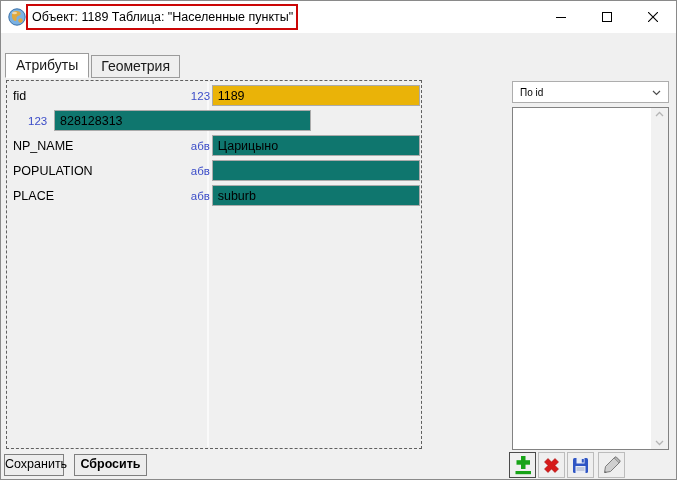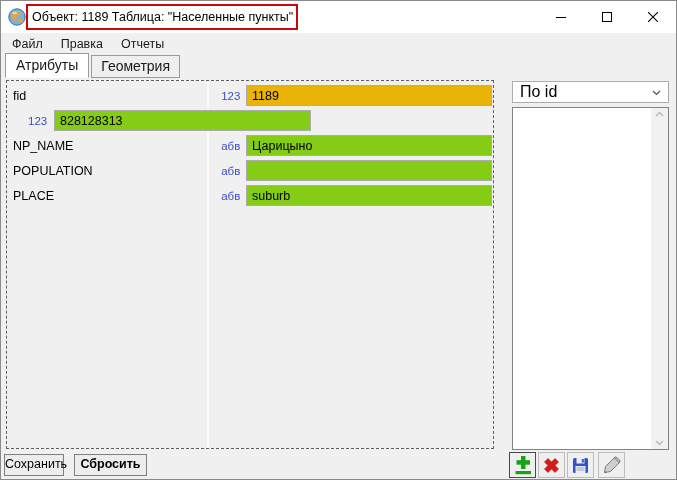--- a/index.html
+++ b/index.html
@@ -48,45 +48,45 @@
     margin-right: 2px;
   }
   .tab.active {
     background: #ffffff;
     padding: 3px 10px 4px 10px;
     border-bottom-color: #ffffff;
     position: relative; z-index: 2;
   }
   
   .form-panel {
-    position: absolute; left: 5px; top: 79px; width: 488px; height: 369px;
+    position: absolute; left: 5px; top: 79px; width: 416px; height: 369px;
     border: 1px dashed #5f5f5f;
     background: #f0f0f0;
   }
   .form-splitter {
     position: absolute; left: 200px; top: 1px; bottom: 1px; width: 2px;
     background: #fafafa;
   }
   .rows { position: absolute; left: 1px; top: 2px; right: 1px; }
   .row { display: flex; align-items: center; height: 25px; }
   .row-name { width: 202px; padding-left: 5px; font-size: 12.5px; color: #000; }
   .row-type { width: 26px; margin-left: 20px; font-size: 11.5px; color: #3b4cc8; }
   .row-input {
     width: 257px; height: 21px;
-    border: 1px solid #ababab; background: #84cc16;
+    border: 1px solid #ababab; background: #0f766e;
     font-family: "Liberation Sans", sans-serif; font-size: 12.5px; color: #000;
     padding: 0 5px; outline: none;
   }
   .row-input.readonly { background: #eab308; }
   
   .combo {
     position: absolute; left: 511px; top: 80px; width: 157px; height: 22px;
     background: #ffffff; border: 1px solid #adadad;
     display: flex; align-items: center; padding-left: 7px;
-    font-size: 16px; color: #000;
+    font-size: 10px; color: #000;
   }
   .combo-chevron { position: absolute; right: 7px; top: 8px; }
   .listbox {
     position: absolute; left: 511px; top: 106px; width: 157px; height: 343px;
     background: #ffffff; border: 1px solid #828282;
   }
   .scrollbar {
     position: absolute; right: 0; top: 0; bottom: 0; width: 17px;
     background: #f1f1f1;
     display: flex; flex-direction: column; justify-content: space-between; align-items: center;
@@ -135,25 +135,20 @@
           </svg>
       </div>
       <div class="win-btn">
         <svg width="10" height="10" viewBox="0 0 10 10">
             <path d="M0 0L10 10M10 0L0 10" stroke="#000" stroke-width="1.1"></path>
           </svg>
       </div>
     </div>
   </div>
 
-  <div class="menubar">
-    <div class="menu-item">Файл</div>
-    <div class="menu-item">Правка</div>
-    <div class="menu-item">Отчеты</div>
-  </div>
 
   <div class="tabstrip">
     <div class="tab active">Атрибуты</div>
     <div class="tab">Геометрия</div>
   </div>
 
   <div class="form-panel">
     <div class="form-splitter"></div>
     <div class="rows">
 

